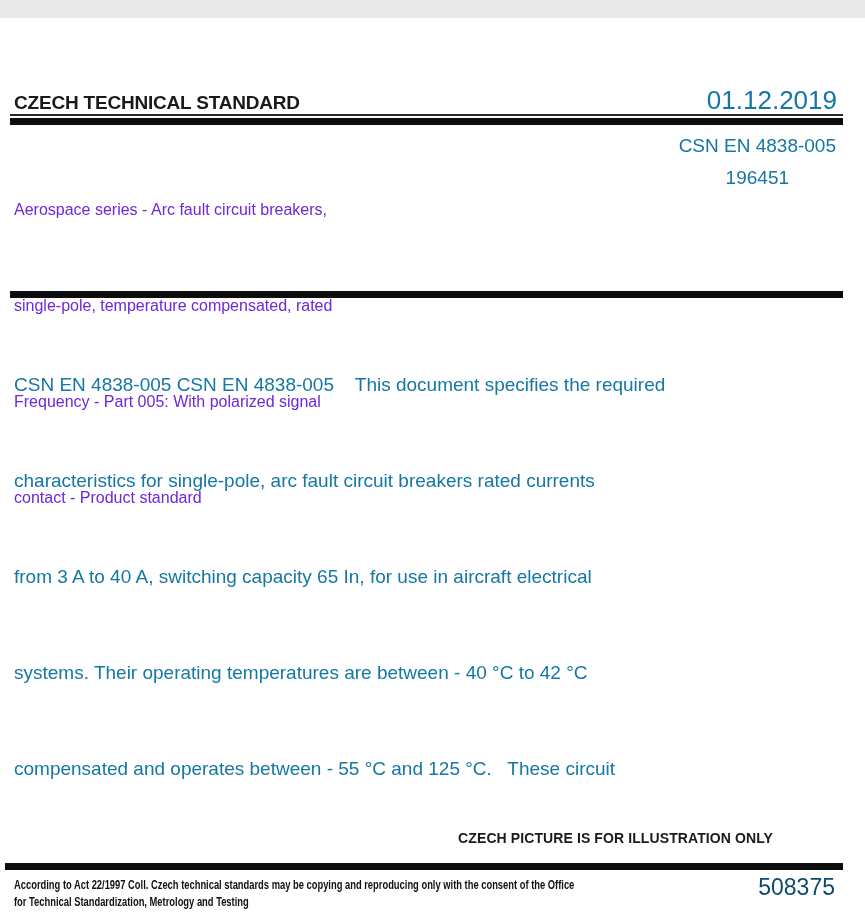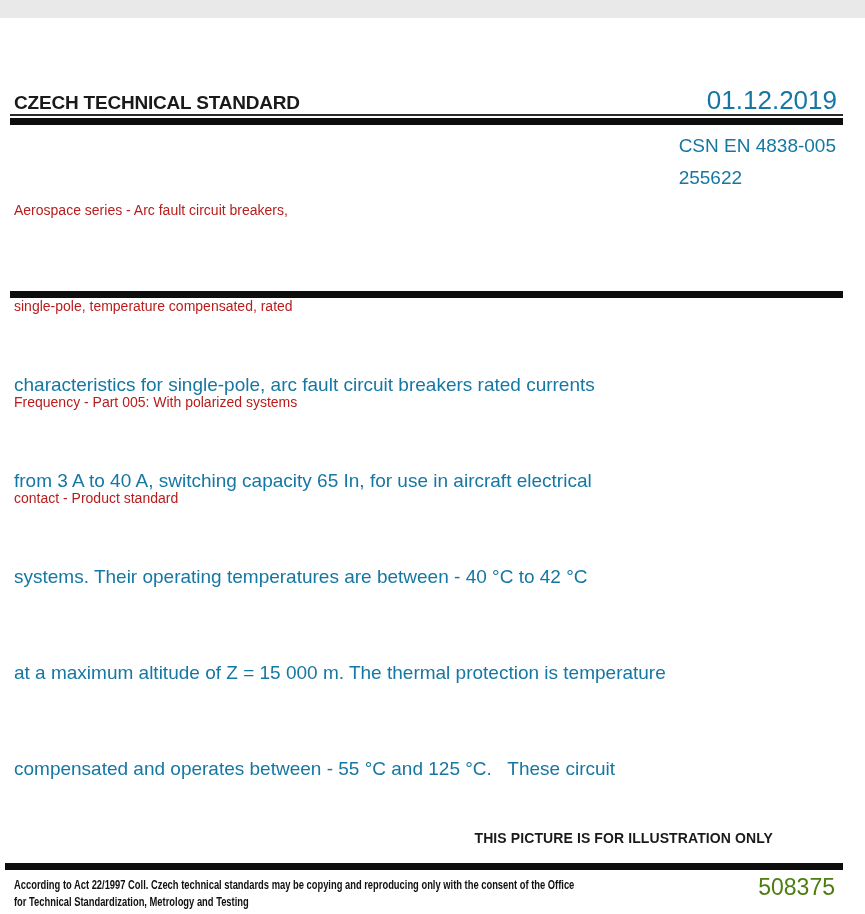--- a/index.html
+++ b/index.html
@@ -46,23 +46,23 @@
 
   
   .title-block {
     position: absolute;
     top: 112px;
     left: 14px;
     right: 29px;
     display: flex;
     justify-content: space-between;
   }
-  .title-lines { color: #b91c1c; font-size: 14px; line-height: 32px; white-space: pre; }
+  .title-lines { color: #6d28d9; font-size: 16px; line-height: 32px; white-space: pre; }
   .ref-col {
-    text-align: left;
+    text-align: center;
     color: #1577a3;
     font-size: 19px;
     line-height: 32px;
     white-space: nowrap;
   }
 
   
   .description {
     position: absolute;
     top: 287px;
@@ -97,65 +97,65 @@
     line-height: 17px;
     transform: scaleX(0.78);
     transform-origin: left top;
     white-space: nowrap;
   }
   .doc-number {
     position: absolute;
     top: 856px;
     right: 30px;
     font-size: 23px;
-    color: #4d7c0f;
+    color: #0c4a6e;
   }
 </style>
 </head>
 <body>
 
 <div class="page">
 
   <div class="header-row">
     <div class="header-title">CZECH TECHNICAL STANDARD</div>
     <div class="header-date">01.12.2019</div>
   </div>
 
   <div class="rule rule-thin"></div>
   <div class="rule rule-top"></div>
 
   <div class="title-block">
     <div class="title-lines">
       <div>Aerospace series - Arc fault circuit breakers,</div>
       <div>single-pole, temperature compensated, rated</div>
-      <div>Frequency - Part 005: With polarized systems</div>
+      <div>Frequency - Part 005: With polarized signal</div>
       <div>contact - Product standard</div>
     </div>
     <div class="ref-col">
       <div>CSN EN 4838-005</div>
-      <div>255622</div>
+      <div>196451</div>
     </div>
   </div>
 
   <div class="rule rule-mid"></div>
 
   <div class="description">
+    <div>CSN EN 4838-005 CSN EN 4838-005    This document specifies the required</div>
     <div>characteristics for single-pole, arc fault circuit breakers rated currents</div>
     <div>from 3 A to 40 A, switching capacity 65 In, for use in aircraft electrical</div>
     <div>systems. Their operating temperatures are between - 40 °C to 42 °C</div>
-    <div>at a maximum altitude of Z = 15 000 m. The thermal protection is temperature</div>
     <div>compensated and operates between - 55 °C and 125 °C.   These circuit</div>
     
     
     
     
     
   </div>
 
-  <div class="illustration-note">THIS PICTURE IS FOR ILLUSTRATION ONLY</div>
+  <div class="illustration-note">CZECH PICTURE IS FOR ILLUSTRATION ONLY</div>
 
   <div class="rule rule-footer"></div>
 
   <div class="legal">
     <div>According to Act 22/1997 Coll. Czech technical standards may be copying and reproducing only with the consent of the Office</div>
     <div>for Technical Standardization, Metrology and Testing</div>
   </div>
 
   <div class="doc-number">508375</div>
 

